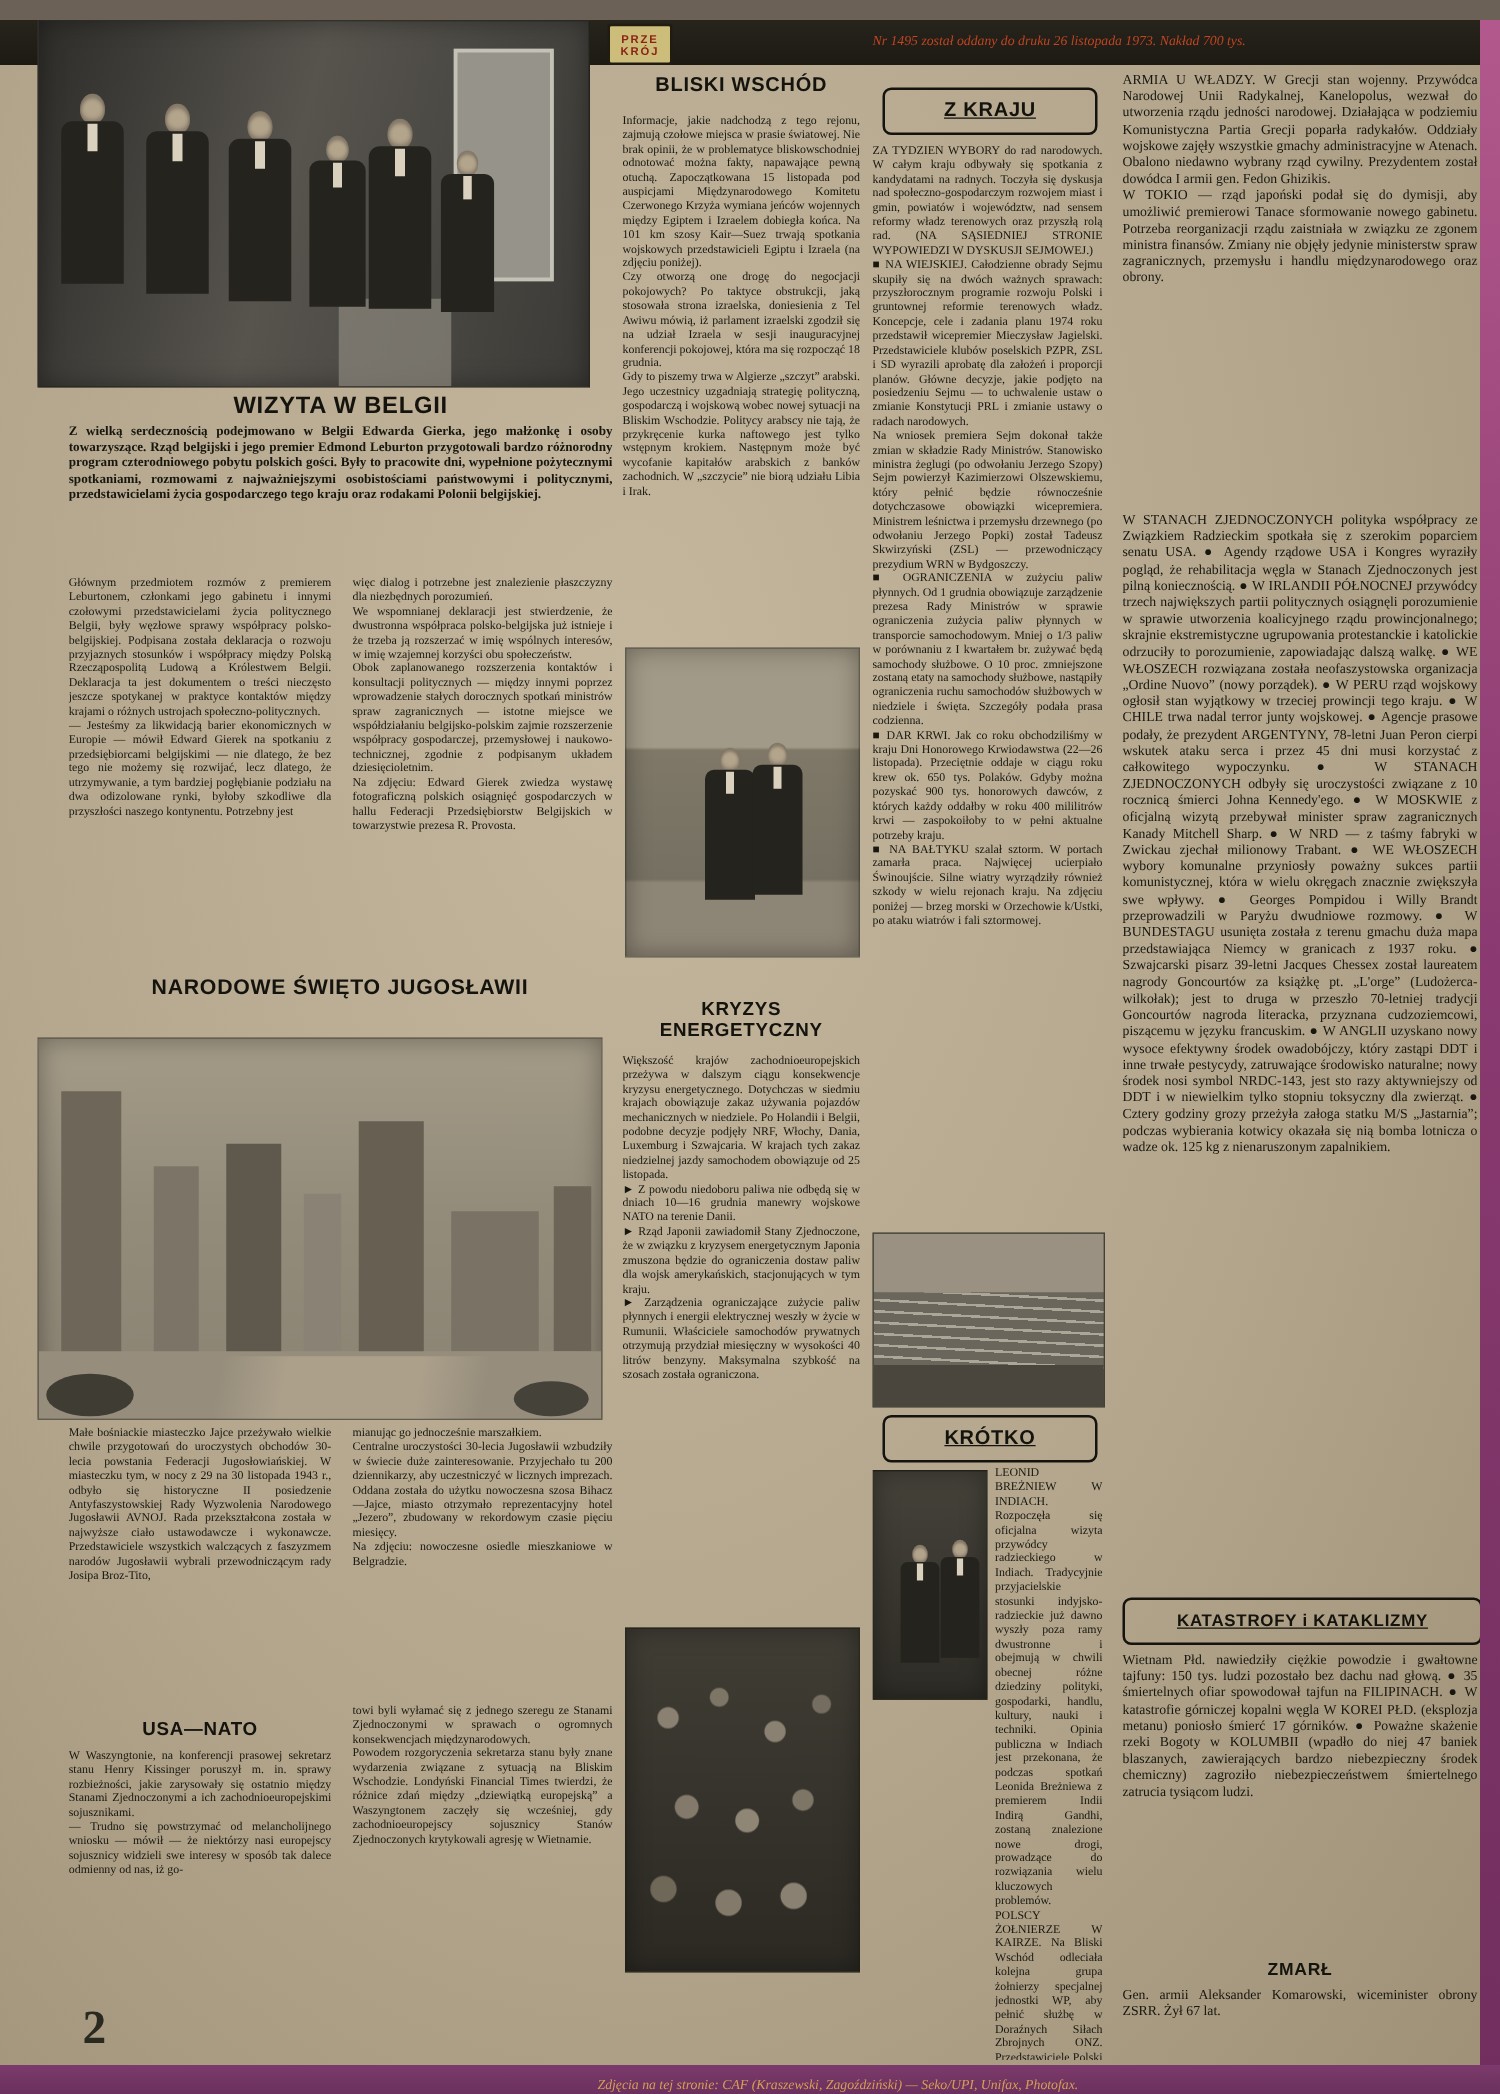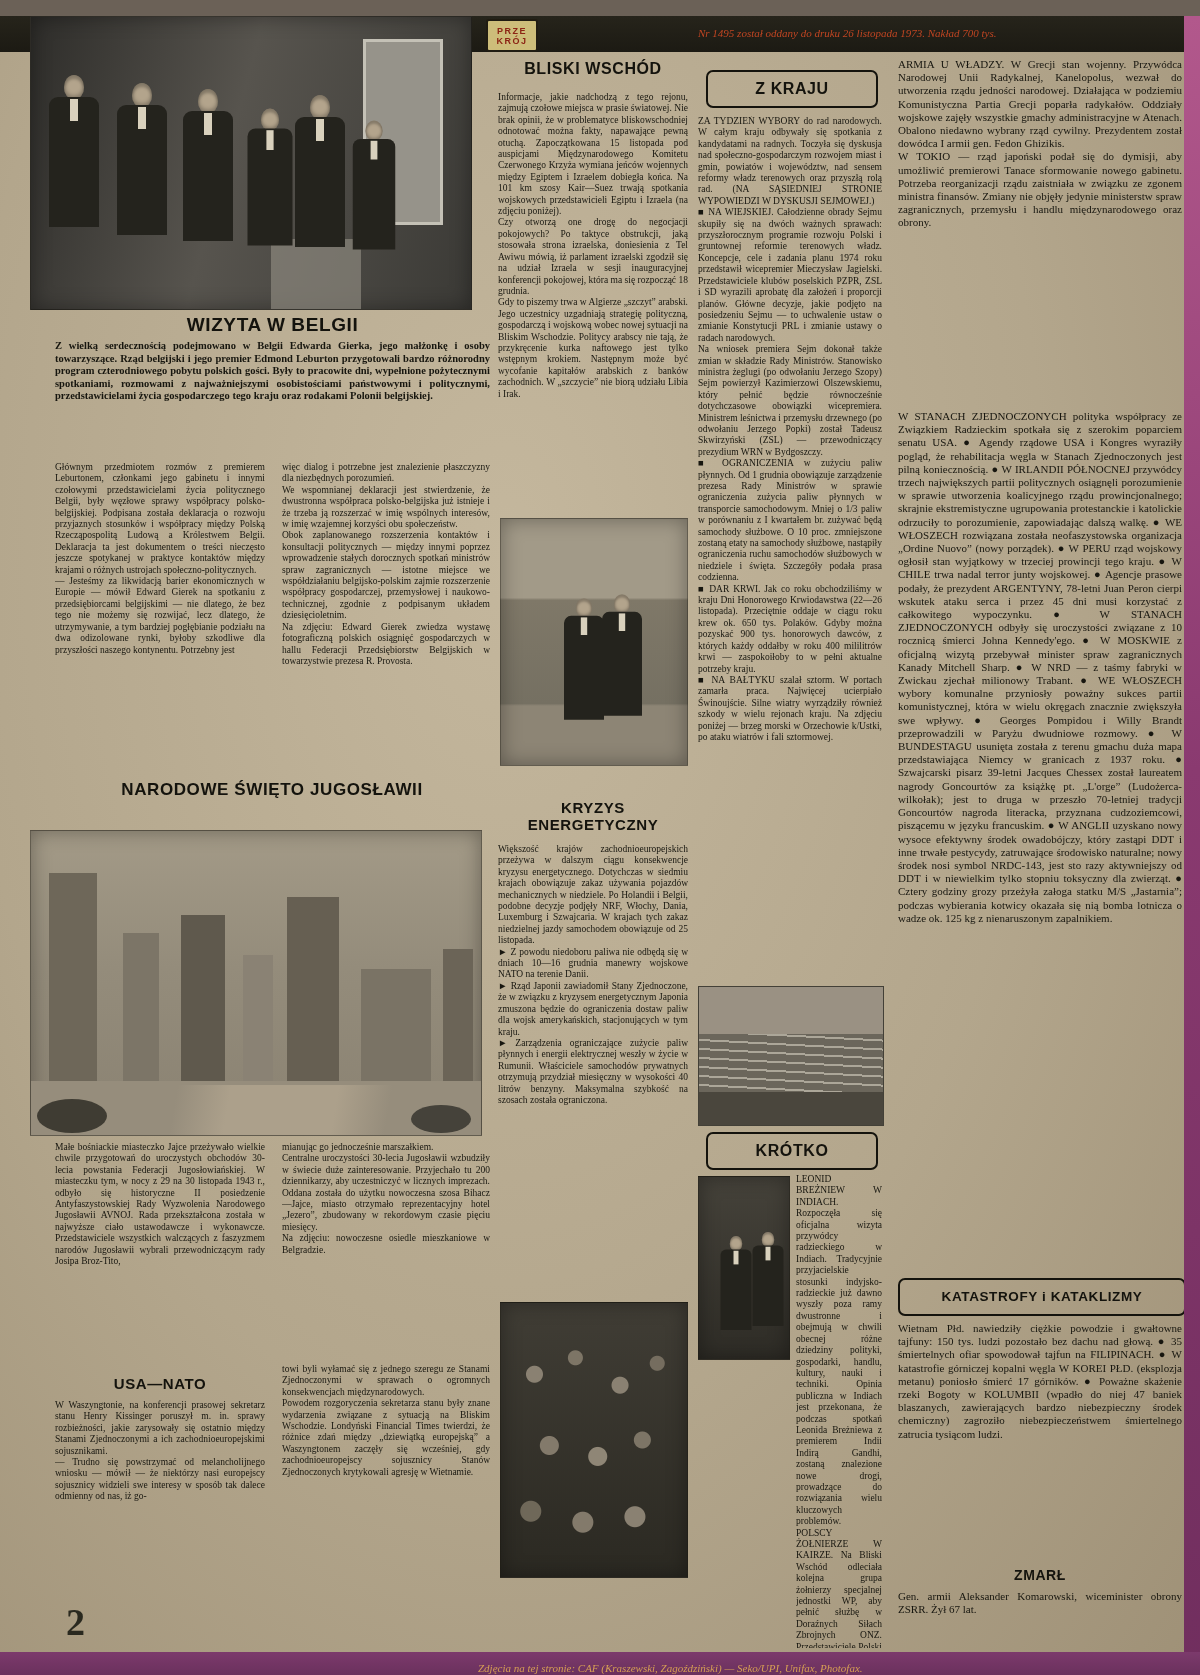--- a/index.html
+++ b/index.html
@@ -11,21 +11,21 @@
   .abs{position:absolute;}
   .serif{font-family:"Liberation Serif","DejaVu Serif",serif;}
   .body{font-size:9.5px;line-height:11.4px;text-align:justify;color:#17160f;
         white-space:pre-line;overflow:hidden;hyphens:auto;}
   .body-lg{font-size:11px;line-height:13.2px;}
   .lead{font-weight:bold;font-size:10.5px;line-height:12.6px;}
   .ital{}
   .h{font-family:"Liberation Sans","DejaVu Sans",sans-serif;font-weight:bold;color:#14130d;
      text-align:center;letter-spacing:.6px;line-height:1.12;}
   .boxed{border:2.5px solid #14130d;border-radius:7px;display:flex;align-items:center;
-         justify-content:center;background:transparent;}
+         justify-content:center;background:transparent;text-decoration:underline;}
   
   #topbar{left:0;top:0;width:1200px;height:36px;background:linear-gradient(#26241b,#1c1a13);}
   #logo{left:486px;top:3px;width:48px;height:29px;background:#cdbd7a;border:2px solid #201c12;
         border-radius:3px;display:flex;flex-direction:column;align-items:center;justify-content:center;}
   #logo span{font-family:"Liberation Sans",sans-serif;font-weight:bold;font-size:9px;
              line-height:10px;letter-spacing:1.5px;color:#8c2414;}
   #printnote{left:698px;top:11px;font-style:italic;font-size:11px;color:#c04522;white-space:nowrap;}
   
   .photo{position:absolute;overflow:hidden;border:1px solid rgba(20,18,12,.45);
          box-shadow:inset 0 0 20px rgba(0,0,0,.35);}

